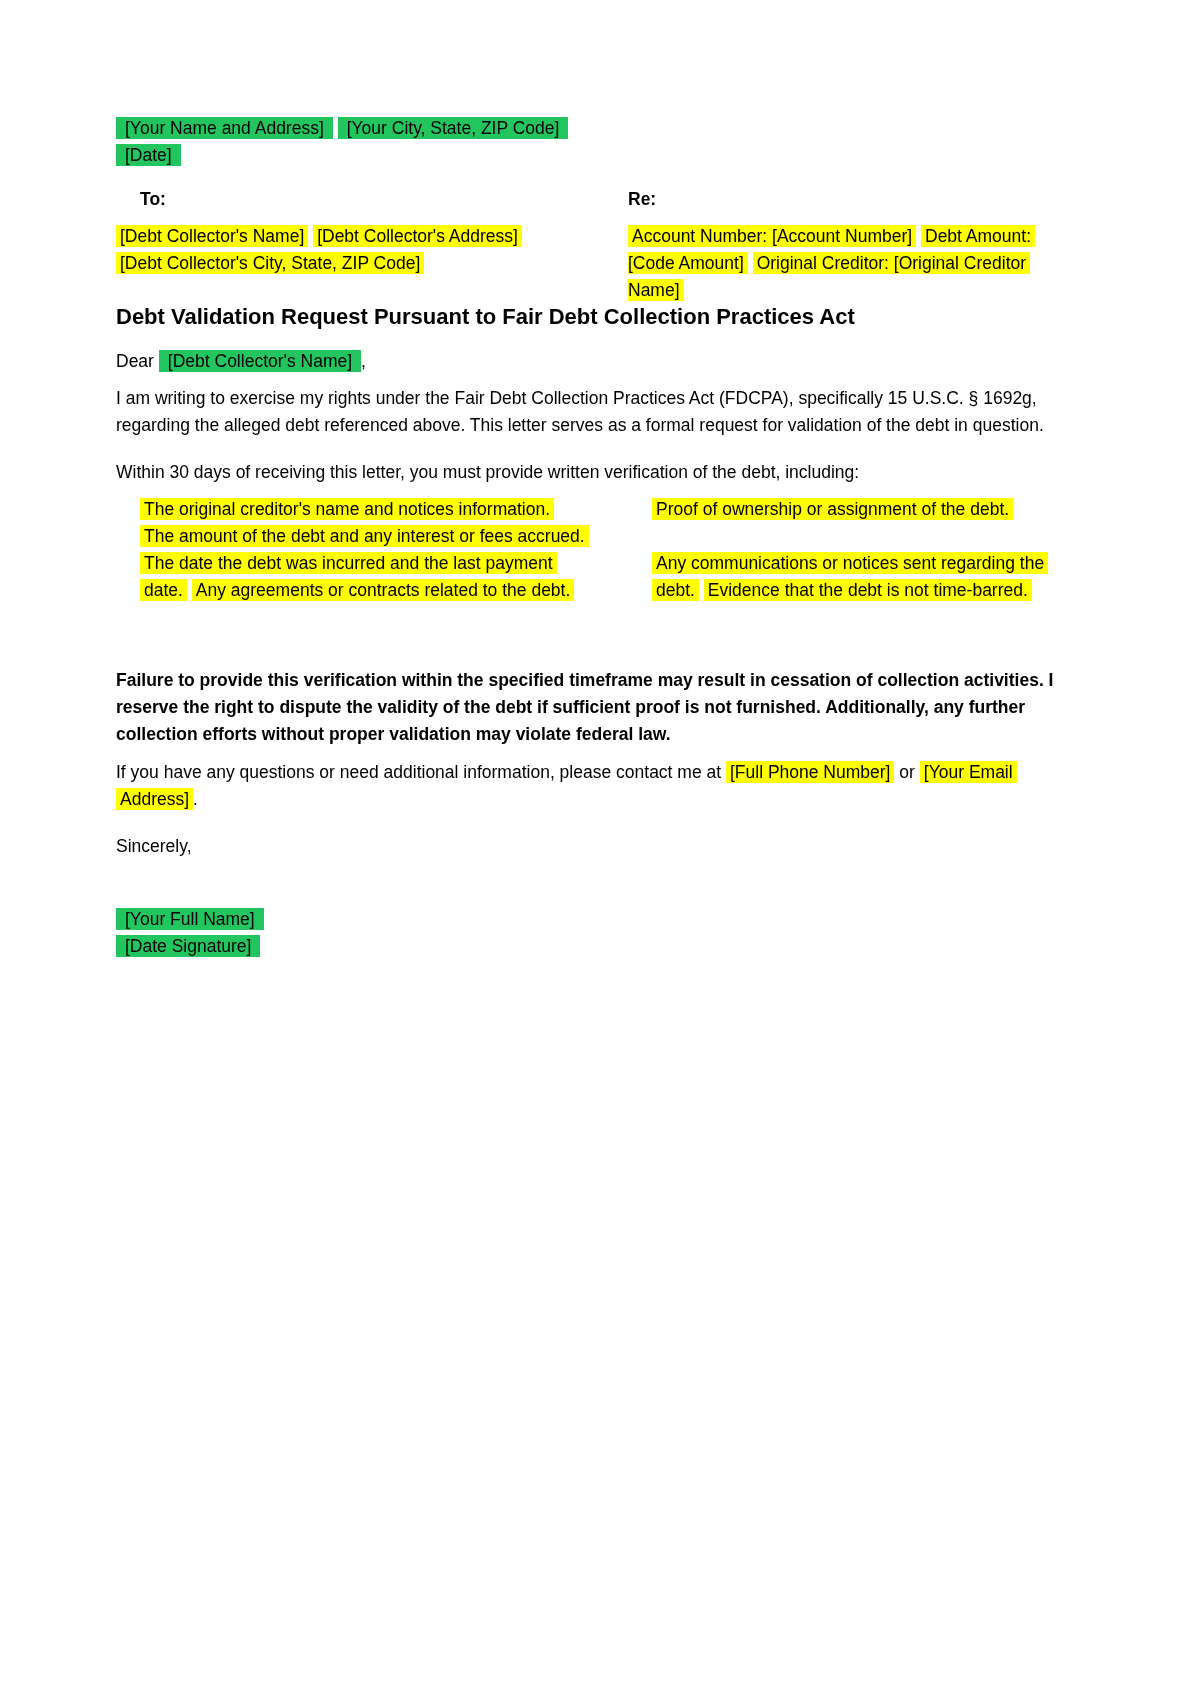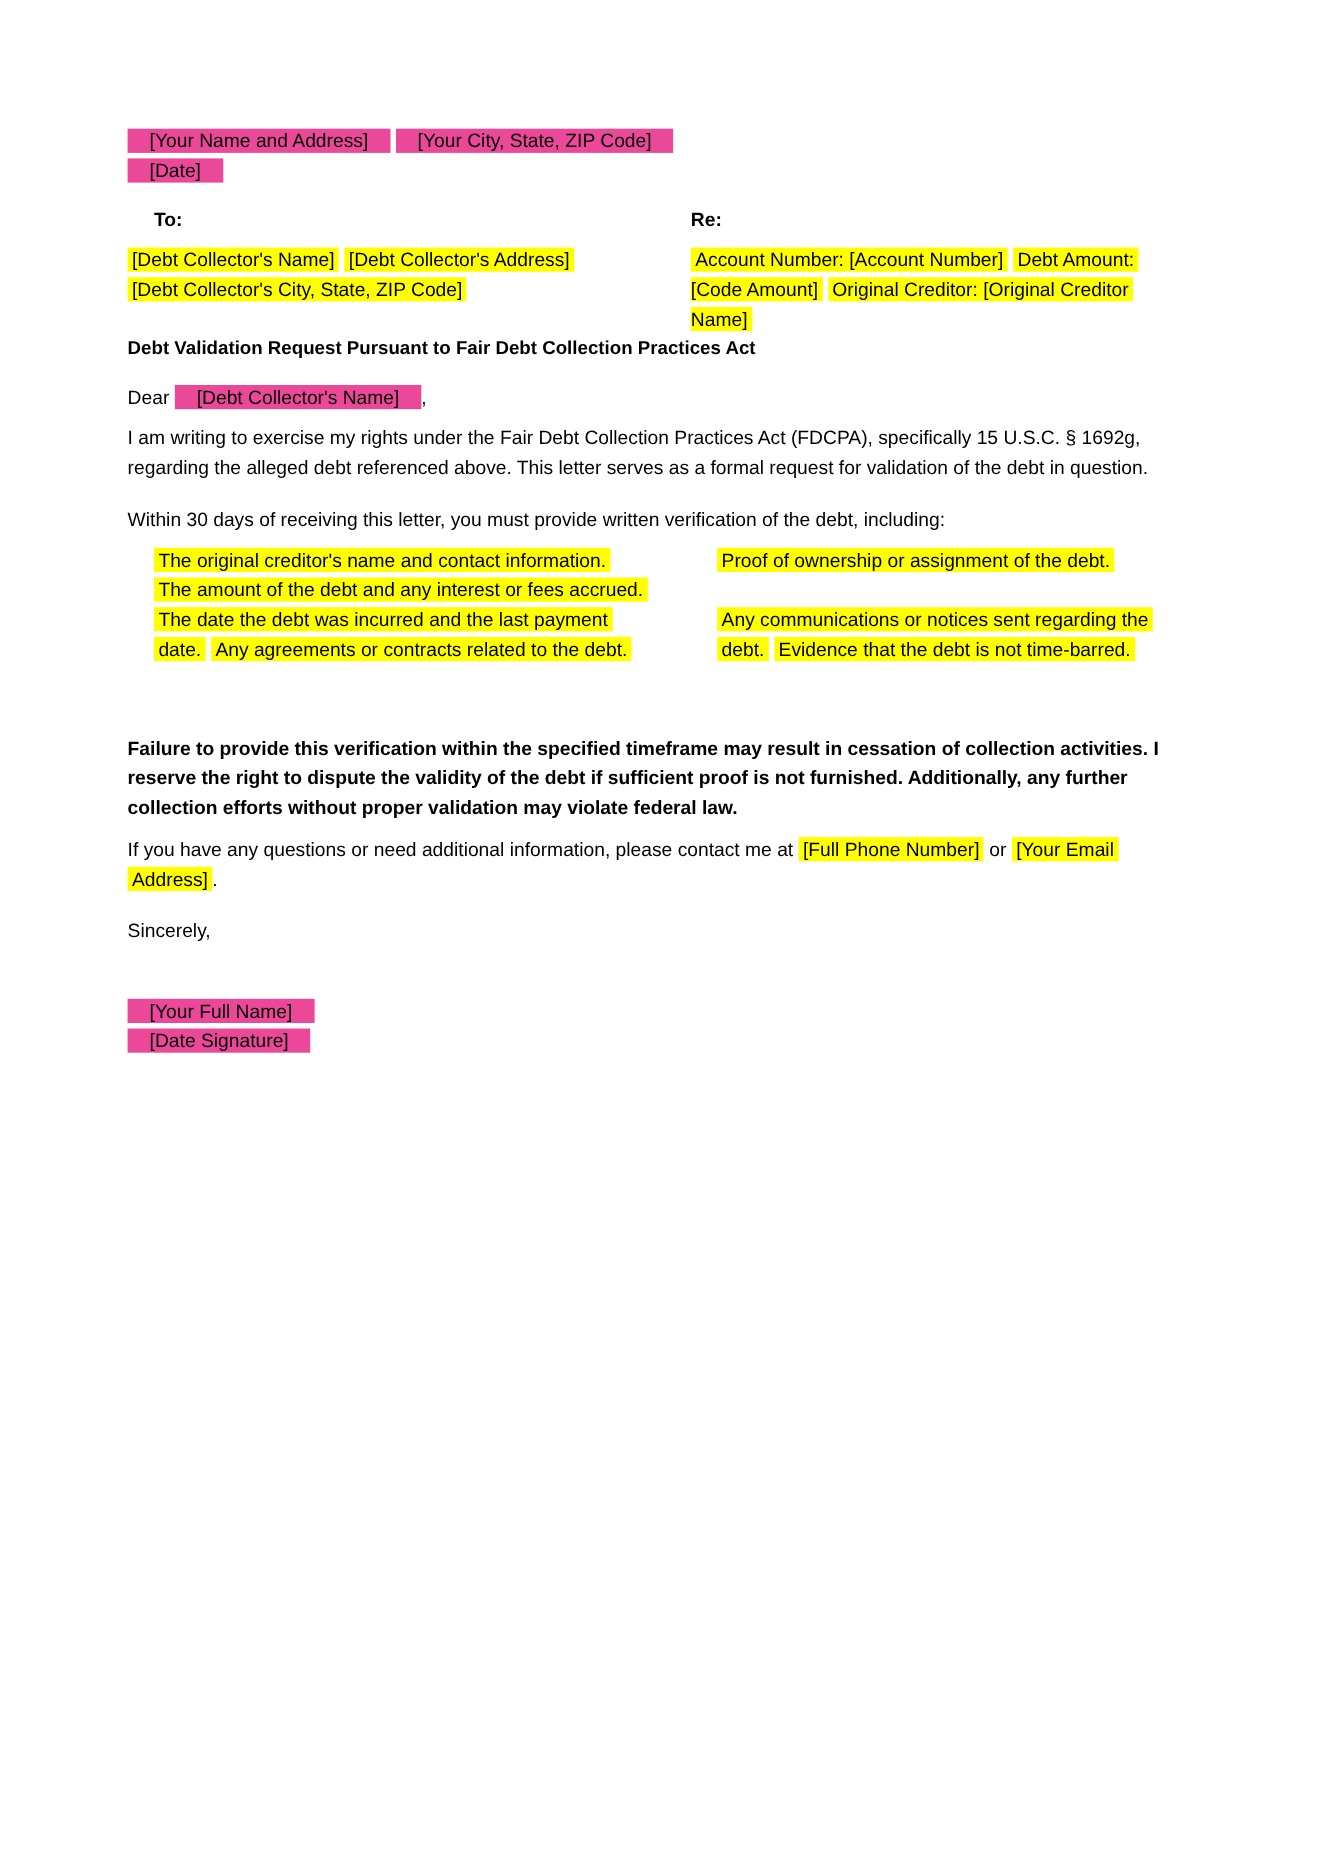--- a/index.html
+++ b/index.html
@@ -1,20 +1,20 @@
 <!DOCTYPE html>
 <html><head>
   <meta charset="utf-8">
   <style>
     html, body { margin: 0; padding: 0; background: #ffffff; }
     body {
       width: 1200px; height: 1697px; position: relative; overflow: hidden;
       font-family: "Liberation Sans", sans-serif; color: #000; font-size: 17.5px;
     }
-    .hl { background: #ec4899; padding: 1px 20px; }
+    .hl { background: #22c55e; padding: 1px 9px; }
     .line { position: absolute; left: 116px; line-height: 27px; white-space: nowrap; }
     .bold { font-weight: bold; }
     .para { position: absolute; left: 116px; width: 975px; line-height: 27px; }
     .col { position: absolute; line-height: 27px; }
     .hlblock { background: #ffff00; box-decoration-break: clone; -webkit-box-decoration-break: clone; padding: 1px 4px; }
   </style>
 </head>
 <body>
 
 <div>
@@ -37,32 +37,32 @@
   </div>
 
   <div class="col" style="left:628px; top:223px; width:450px;">
     <span class="hlblock">Account Number: [Account Number]</span>
     <span class="hlblock">Debt Amount:</span><br>
     <span class="hlblock" style="padding-left:0">[Code Amount]</span>
     <span class="hlblock">Original Creditor: [Original Creditor</span><br>
     <span class="hlblock" style="padding-left:0">Name]</span>
   </div>
 
-  <div class="line bold" style="top:303px; font-size:17px;">Debt Validation Request Pursuant to Fair Debt Collection Practices Act</div>
+  <div class="line bold" style="top:303px; font-size:22px;">Debt Validation Request Pursuant to Fair Debt Collection Practices Act</div>
 
   <div class="line" style="top:348px;">
     <span>Dear</span>
     <span class="hl">[Debt Collector's Name]</span><span>,</span>
   </div>
 
   <div class="para" style="top:385px;">I am writing to exercise my rights under the Fair Debt Collection Practices Act (FDCPA), specifically 15 U.S.C. § 1692g, regarding the alleged debt referenced above. This letter serves as a formal request for validation of the debt in question.</div>
   <div class="para" style="top:459px;">Within 30 days of receiving this letter, you must provide written verification of the debt, including:</div>
 
   <div class="col" style="left:140px; top:496px; width:450px;">
-    <span class="hlblock">The original creditor's name and contact information.</span>
+    <span class="hlblock">The original creditor's name and notices information.</span>
     <span class="hlblock">The amount of the debt and any interest or fees accrued.</span>
     <span class="hlblock">The date the debt was incurred and the last payment date.</span>
     <span class="hlblock">Any agreements or contracts related to the debt.</span>
   </div>
 
   <div class="col" style="left:652px; top:496px; width:430px;">
     <span class="hlblock">Proof of ownership or assignment of the debt.</span><br>
     <br>
     <span class="hlblock">Any communications or notices sent regarding the debt.</span>
     <span class="hlblock">Evidence that the debt is not time-barred.</span>

